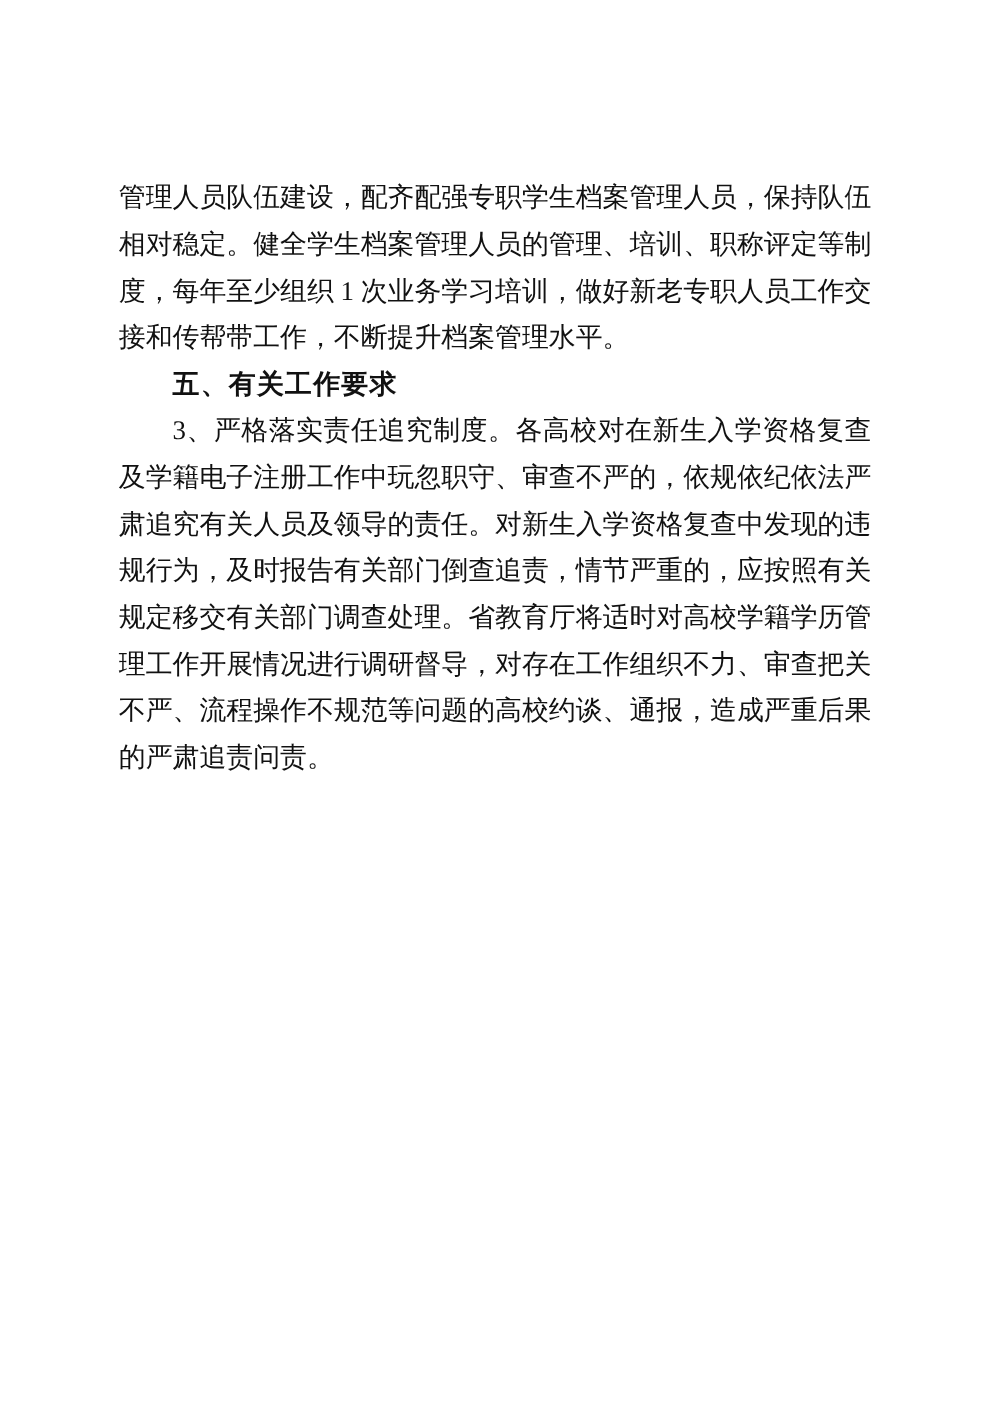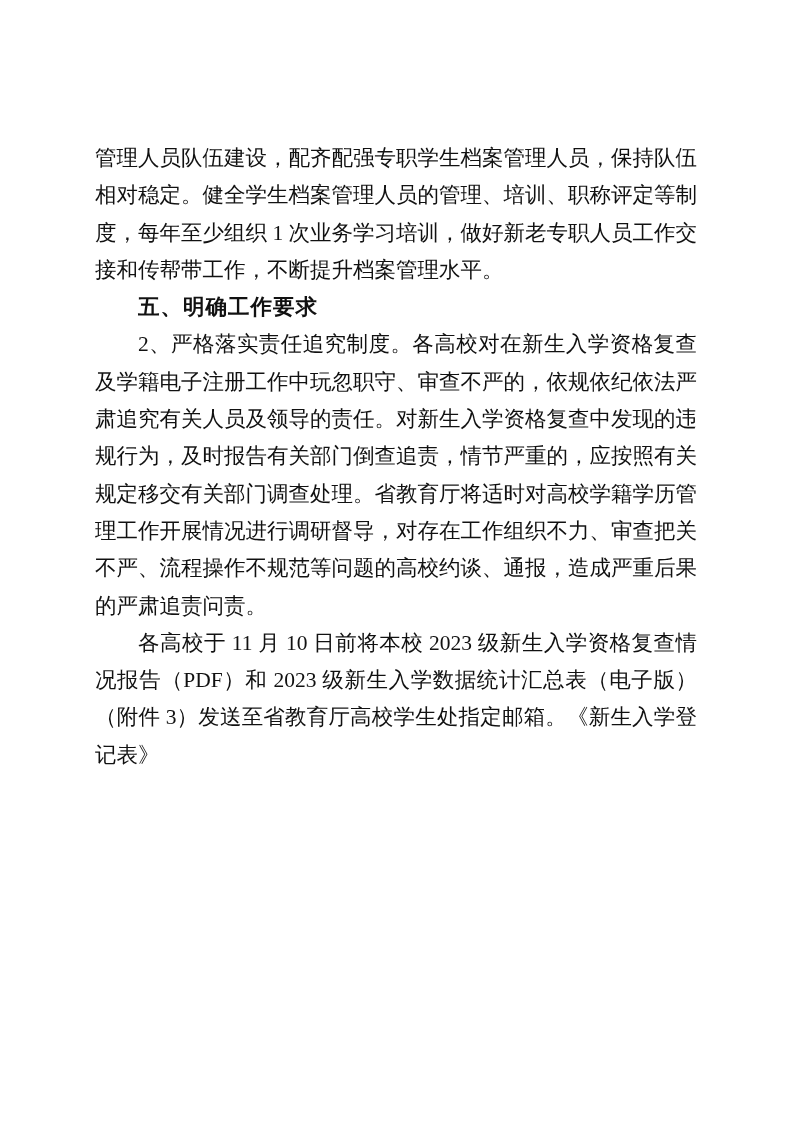--- a/index.html
+++ b/index.html
@@ -49,19 +49,18 @@
     line-height: 24px;
     color: #111111;
   }
 </style>
 </head>
 <body>
 
 <div class="page">
   <div class="content">
     <p>管理人员队伍建设，配齐配强专职学生档案管理人员，保持队伍相对稳定。健全学生档案管理人员的管理、培训、职称评定等制度，每年至少组织 1 次业务学习培训，做好新老专职人员工作交接和传帮带工作，不断提升档案管理水平。</p>
-    <p class="section-heading">五、明确工作要求</p>
-    <p class="indent">2、严格落实责任追究制度。各高校对在新生入学资格复查及学籍电子注册工作中玩忽职守、审查不严的，依规依纪依法严肃追究有关人员及领导的责任。对新生入学资格复查中发现的违规行为，及时报告有关部门倒查追责，情节严重的，应按照有关规定移交有关部门调查处理。省教育厅将适时对高校学籍学历管理工作开展情况进行调研督导，对存在工作组织不力、审查把关不严、流程操作不规范等问题的高校约谈、通报，造成严重后果的严肃追责问责。</p>
-    <p class="indent">各高校于 11 月 10 日前将本校 2023 级新生入学资格复查情况报告（PDF）和 2023 级新生入学数据统计汇总表（电子版）（附件 3）发送至省教育厅高校学生处指定邮箱。《新生入学登记表》</p>
+    <p class="section-heading">五、有关工作要求</p>
+    <p class="indent">3、严格落实责任追究制度。各高校对在新生入学资格复查及学籍电子注册工作中玩忽职守、审查不严的，依规依纪依法严肃追究有关人员及领导的责任。对新生入学资格复查中发现的违规行为，及时报告有关部门倒查追责，情节严重的，应按照有关规定移交有关部门调查处理。省教育厅将适时对高校学籍学历管理工作开展情况进行调研督导，对存在工作组织不力、审查把关不严、流程操作不规范等问题的高校约谈、通报，造成严重后果的严肃追责问责。</p>
   </div>
 
   <div class="page-number">— 5 —</div>
 </div>
 
 </body></html>

